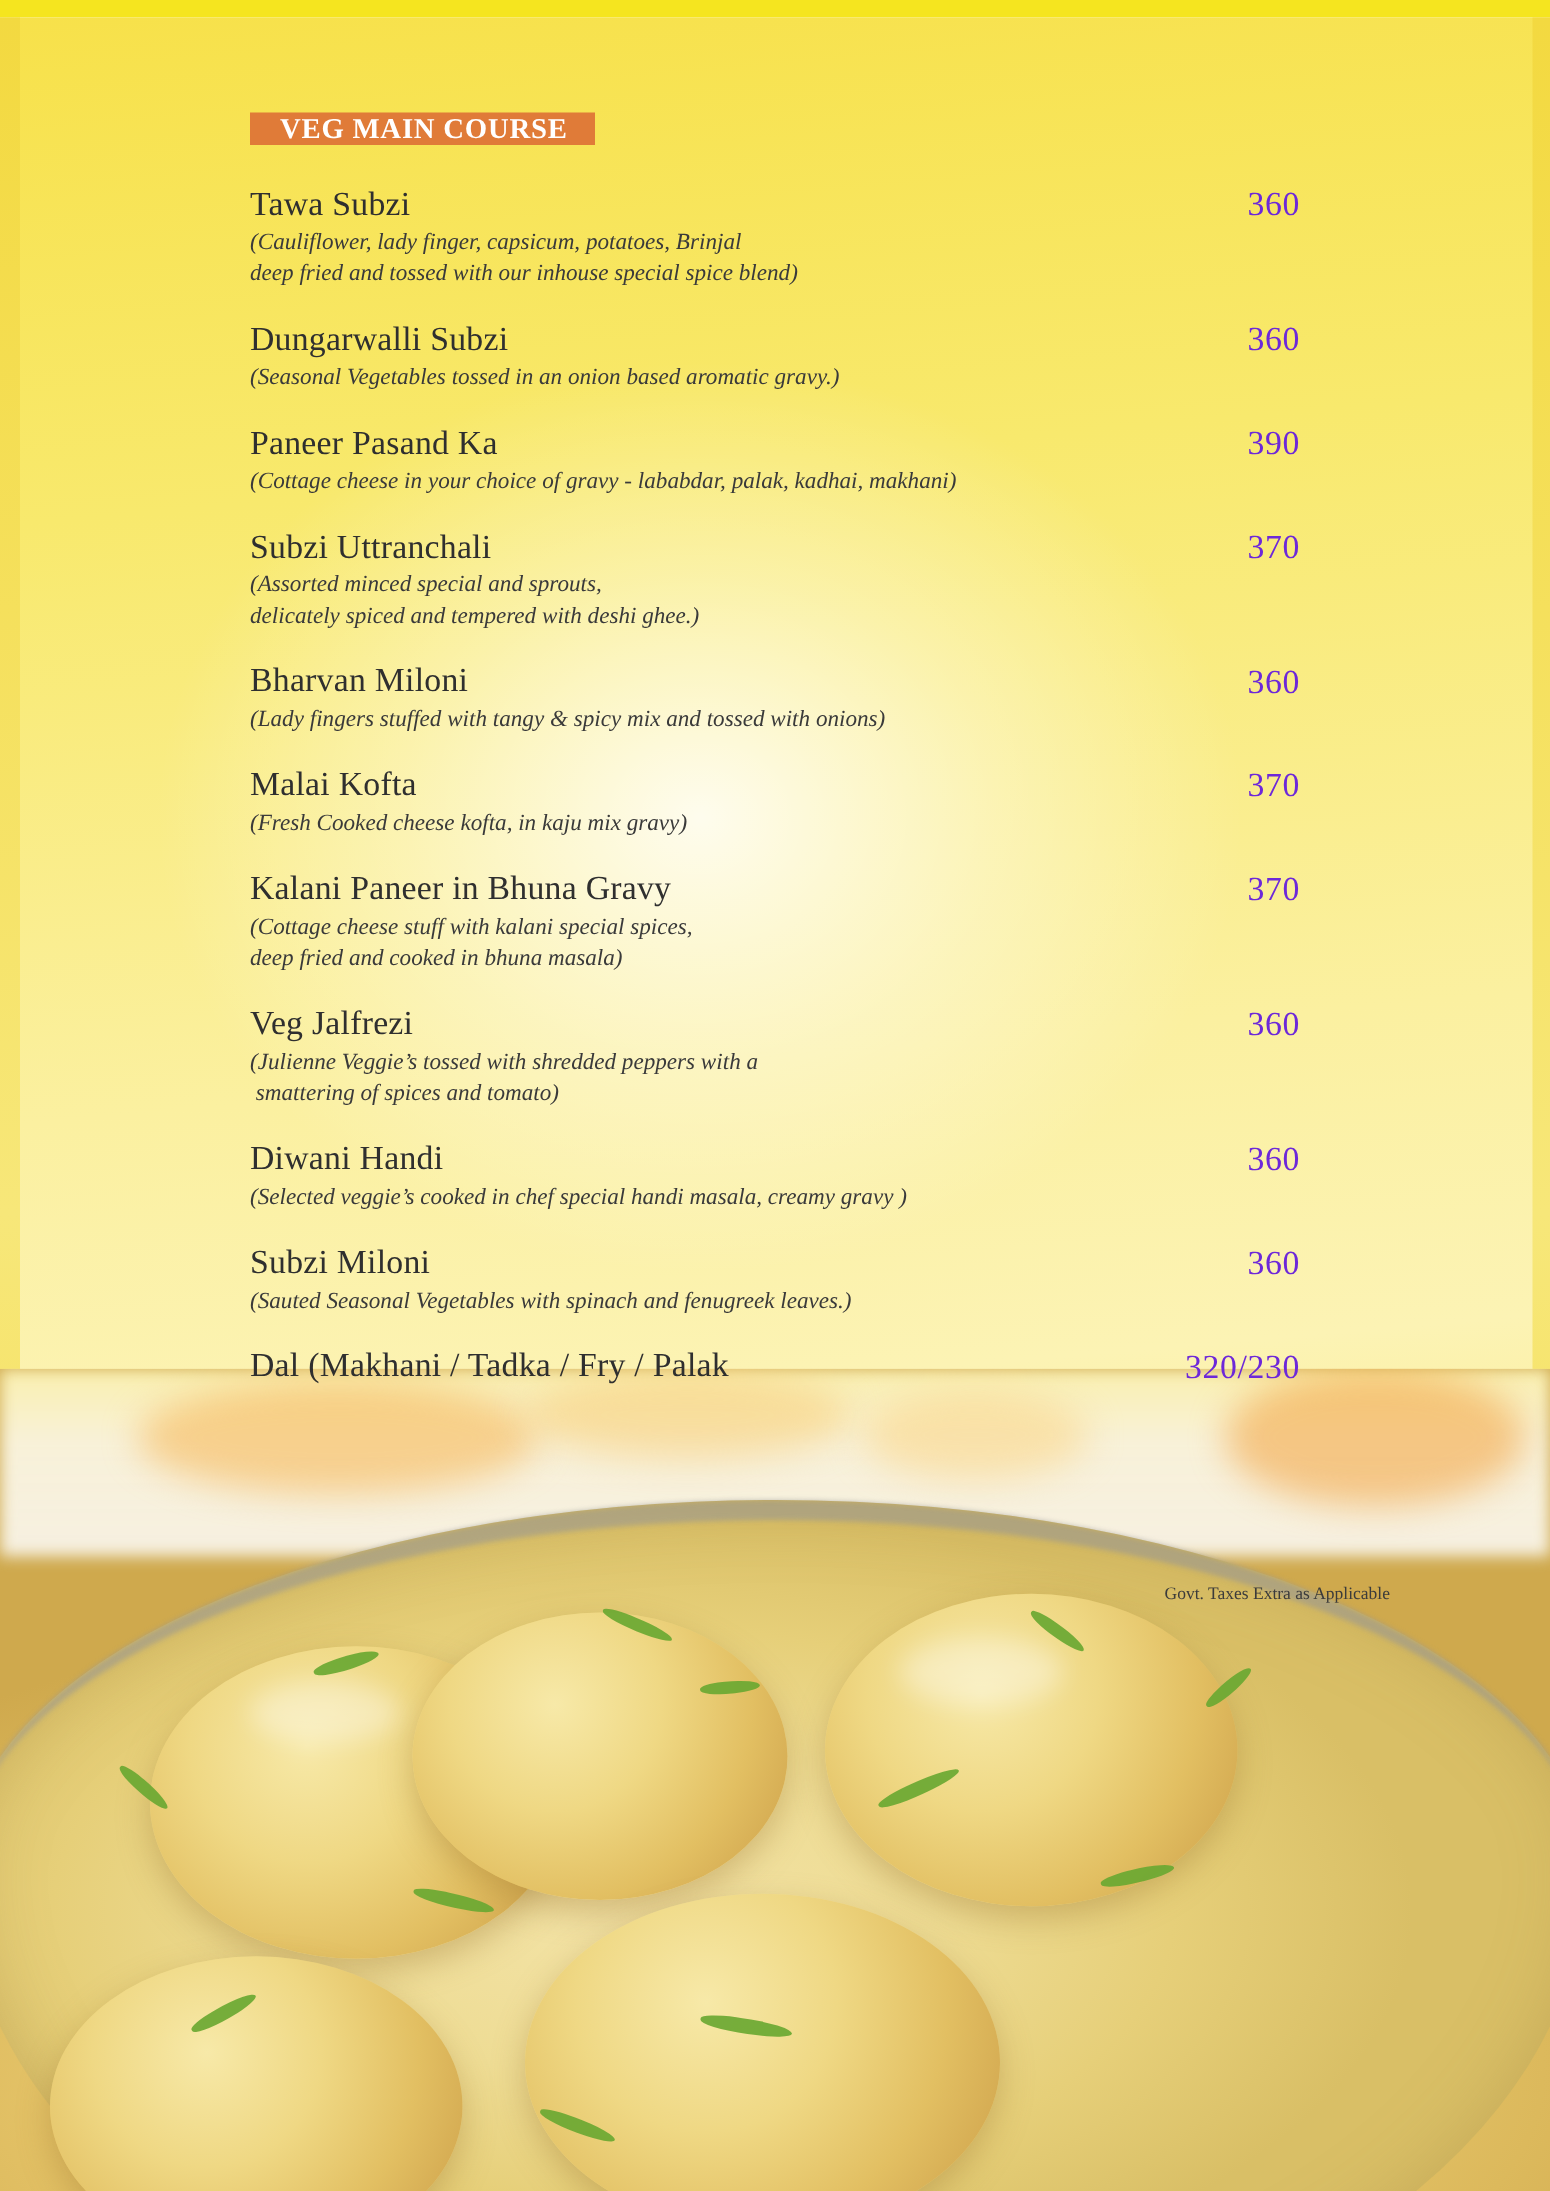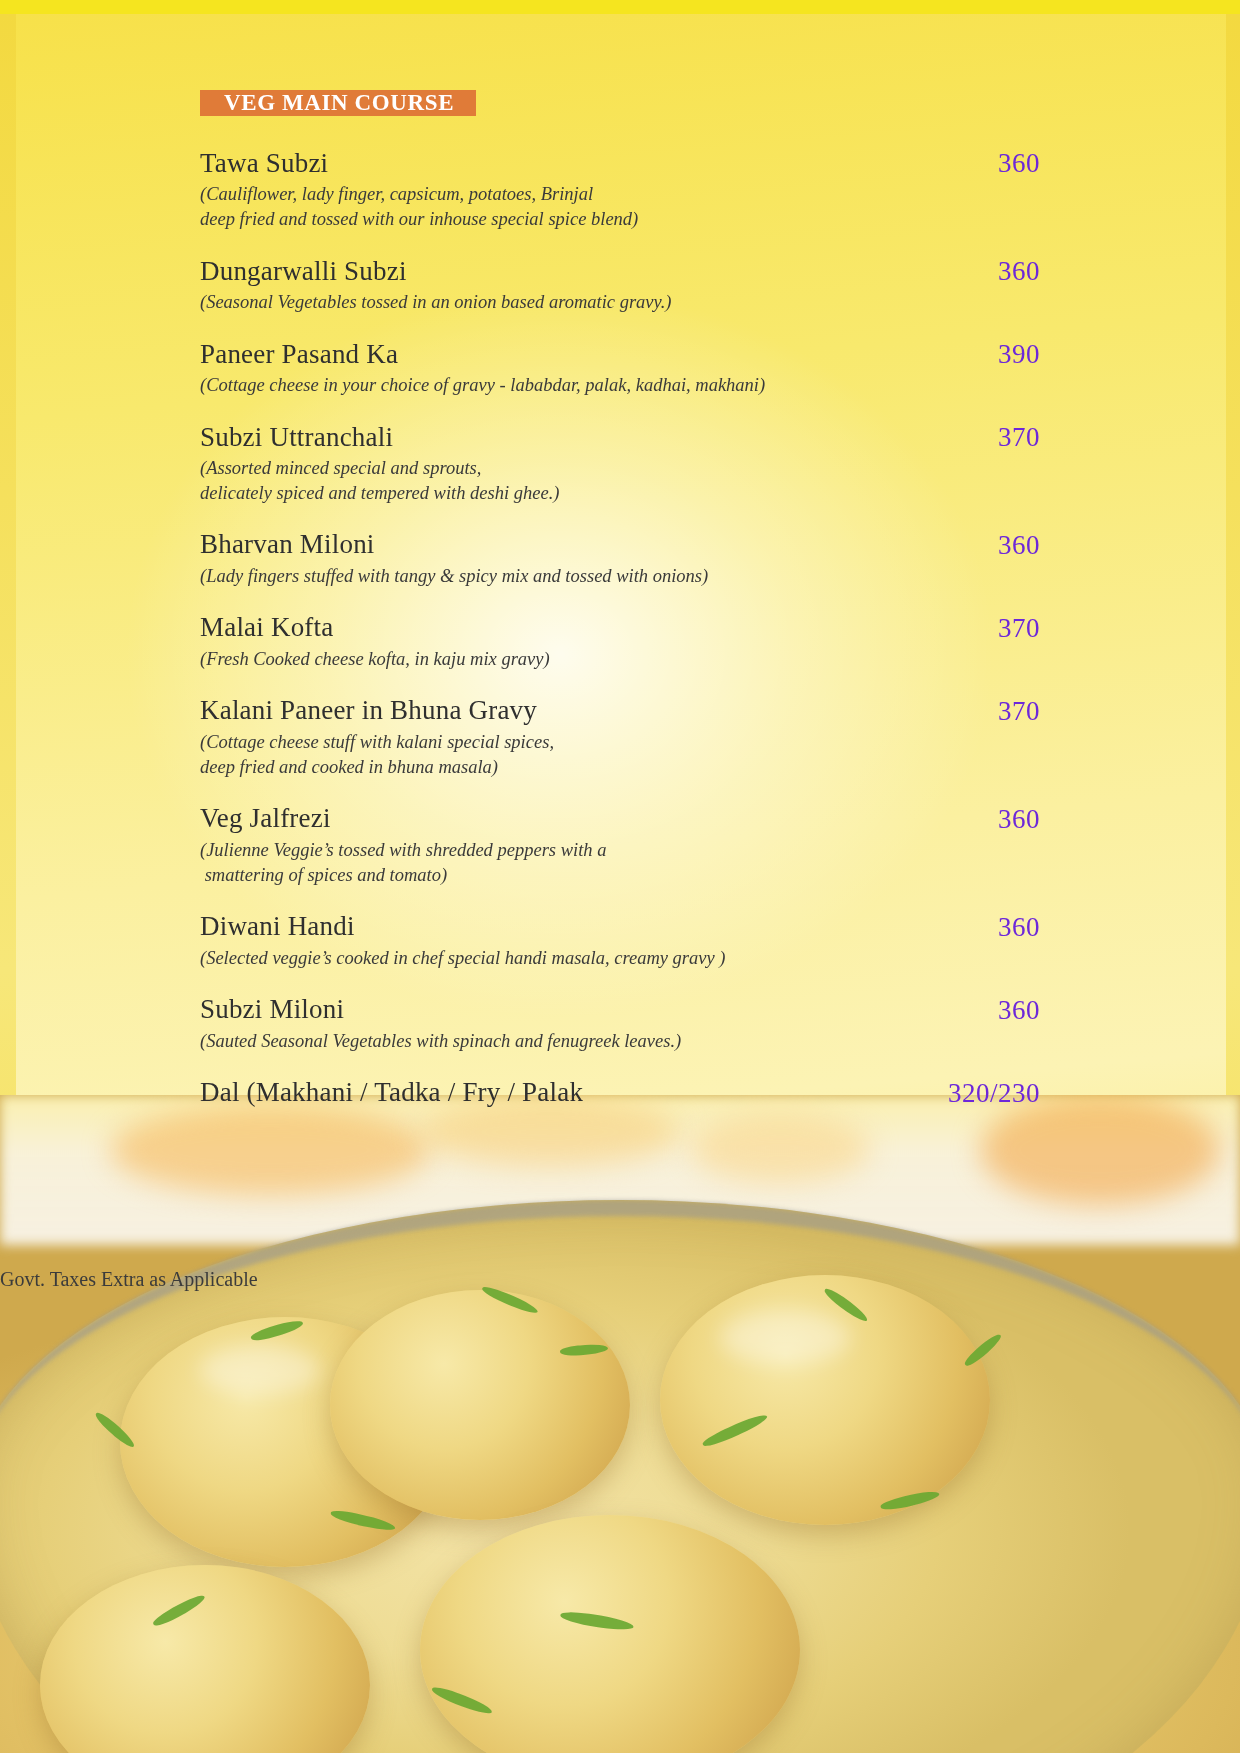--- a/index.html
+++ b/index.html
@@ -208,23 +208,23 @@
     max-width: 720px;
     font-style: italic;
   }
   .item-desc div { white-space: pre; }
 
   .footnote {
     position: absolute;
     left: 0;
     top: 1268px;
     width: 1112px;
-    text-align: left;
-    font-family: "Liberation Serif", serif;
-    font-size: 20px;
+    text-align: right;
+    font-family: "Liberation Serif", serif;
+    font-size: 14px;
     color: #3b3b3b;
   }
 </style>
 </head>
 <body>
 
 <div class="page">
 
   <div class="top-strip"></div>
   <div class="bg-yellow"></div>

